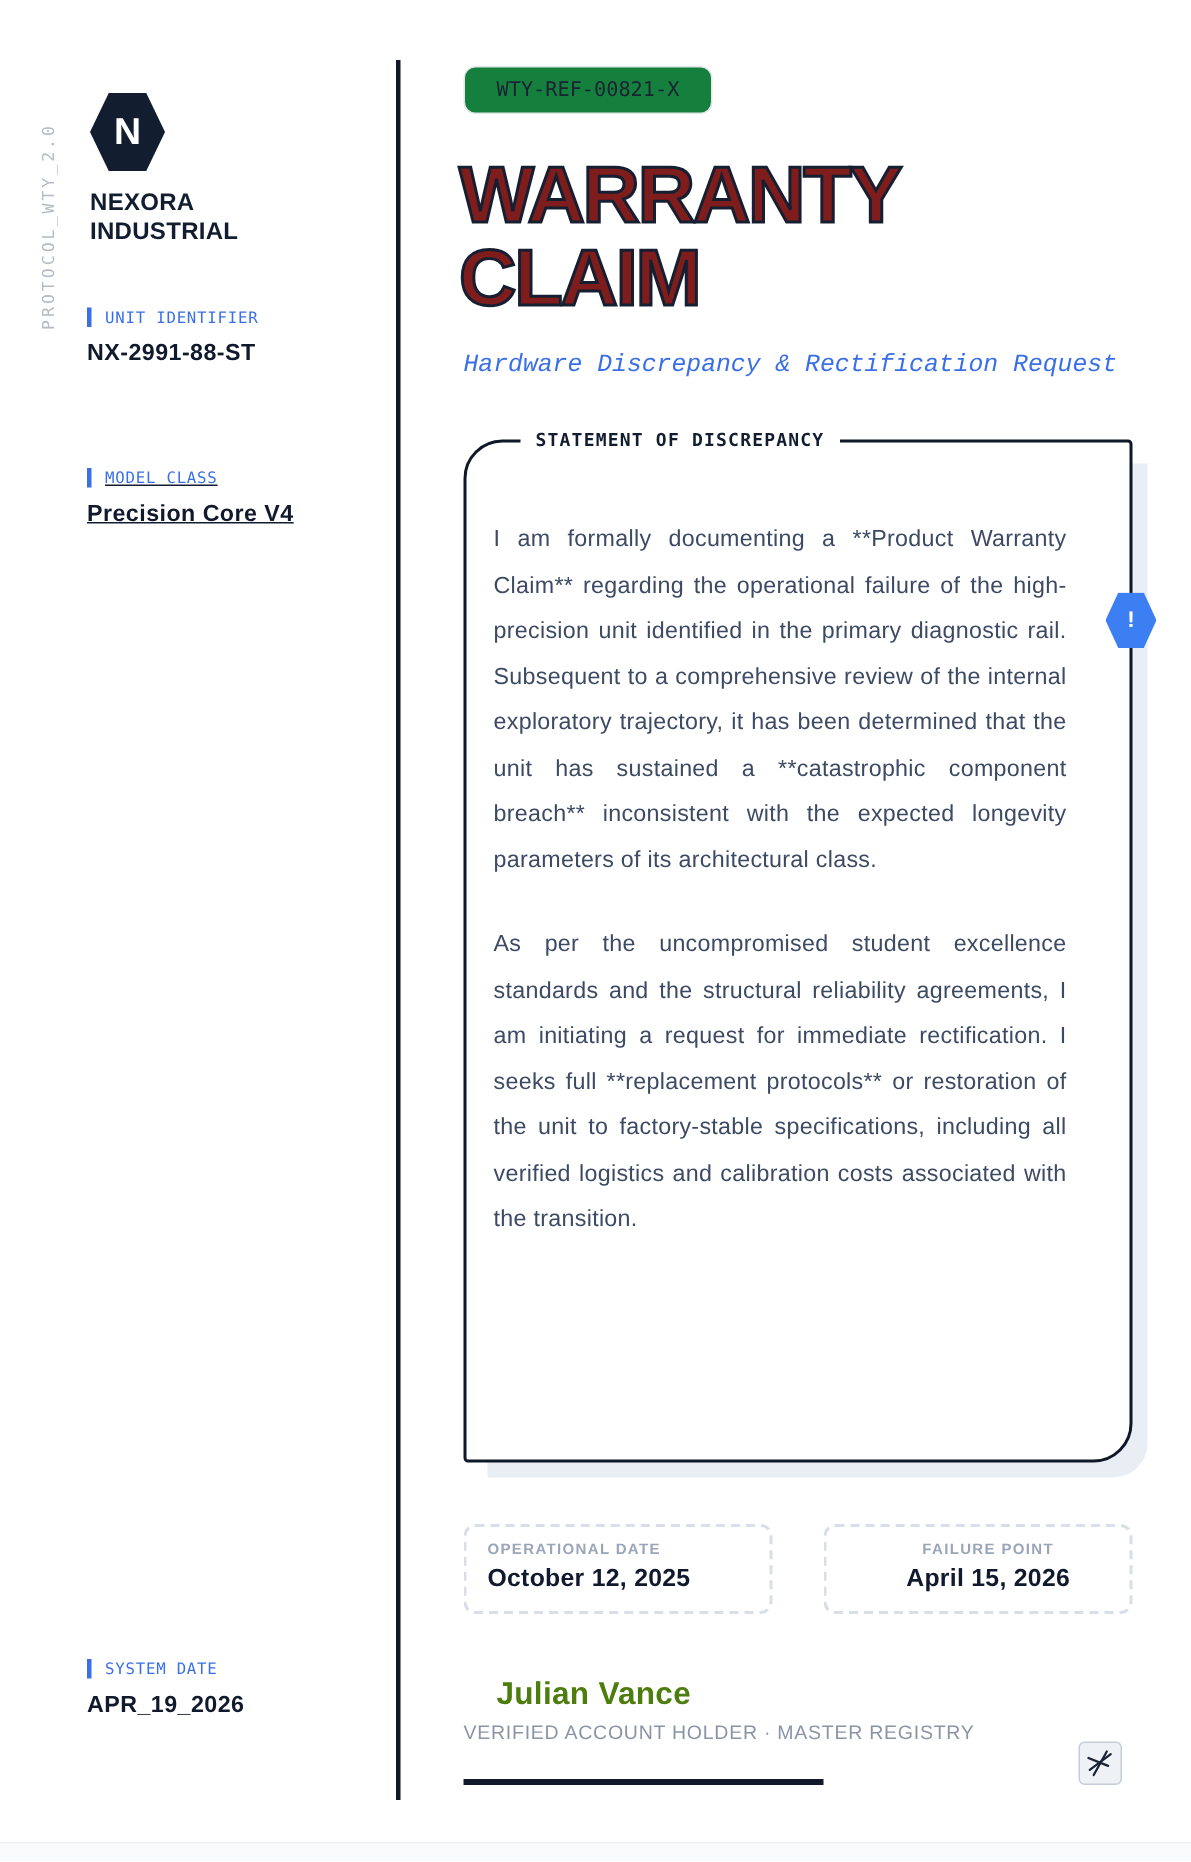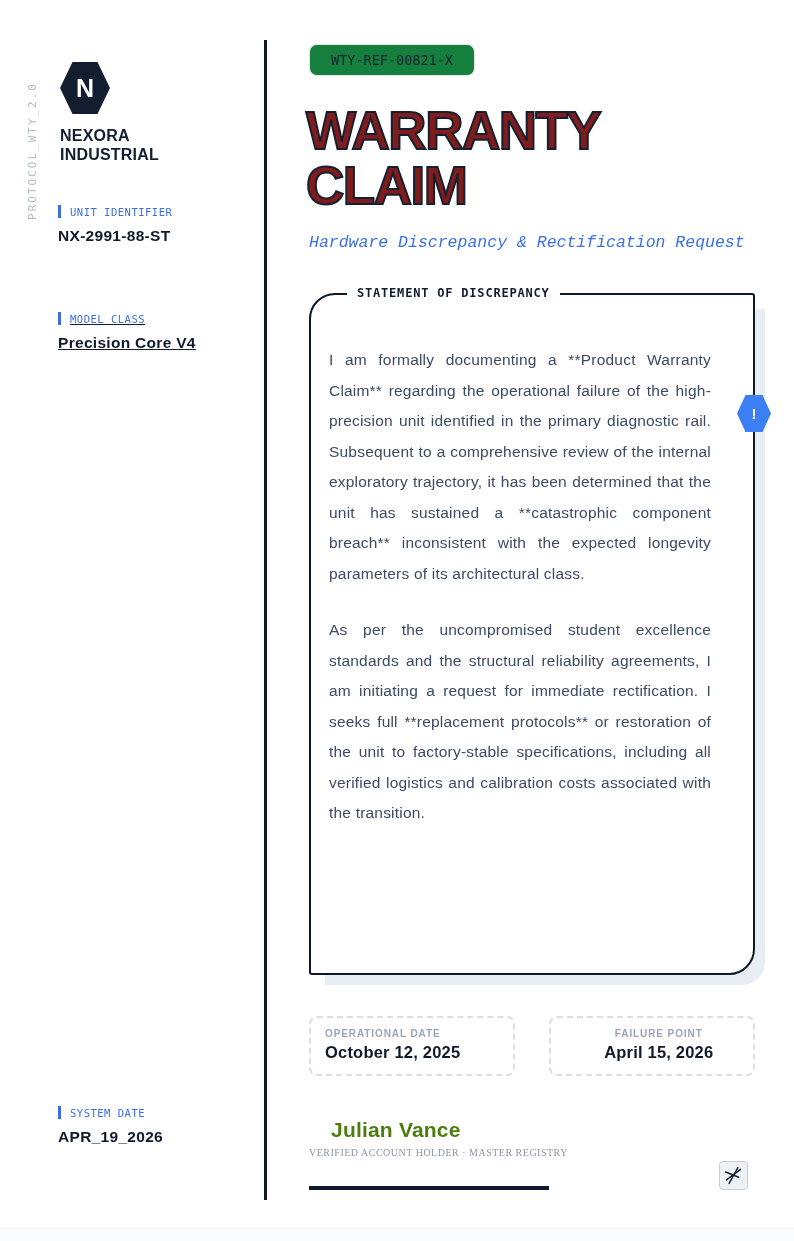--- a/index.html
+++ b/index.html
@@ -86,21 +86,21 @@
     padding:10px 0 0 14px; background:#ffffff;
   }
   .detail-card.d1 { width:211px; } .detail-card.d2 { width:212px;text-align:center; }
   .detail-card .dlbl { font-size:10px; font-weight:bold; letter-spacing:0.9px; color:#9aa5b8; }
   .detail-card .dval { margin-top:4px; font-size:16.5px; font-weight:bold; letter-spacing:0.2px; color:#101a2c; }
 
   
   .sig-name { position:absolute; left:309px; top:1118px; font-size:21px; font-weight:bold; letter-spacing:0.2px; color:#4d7c0f;margin-left:22px; }
   .sig-sub {
     position:absolute; left:309px; top:1147px;
-    font-family:Liberation Serif, serif; font-size:10px;
+    font-family:Liberation Sans, sans-serif; font-size:13px;
     letter-spacing:0.5px; color:#8b94a6;
   }
   .sig-line { position:absolute; left:309px; top:1186px; width:240px; height:4px; background:#101a2c; }
   .stamp-btn {
     position:absolute; left:719px; top:1161px; width:29px; height:29px;
     background:#eef1f6; border:1px solid #c7cdd8; border-radius:4px;
     display:flex; align-items:center; justify-content:center; cursor:pointer;
   }
   .footer-strip { position:absolute; left:0; bottom:0; width:794px; height:13px; background:#fafbfd; border-top:1px solid #eef1f4; }
 </style>

